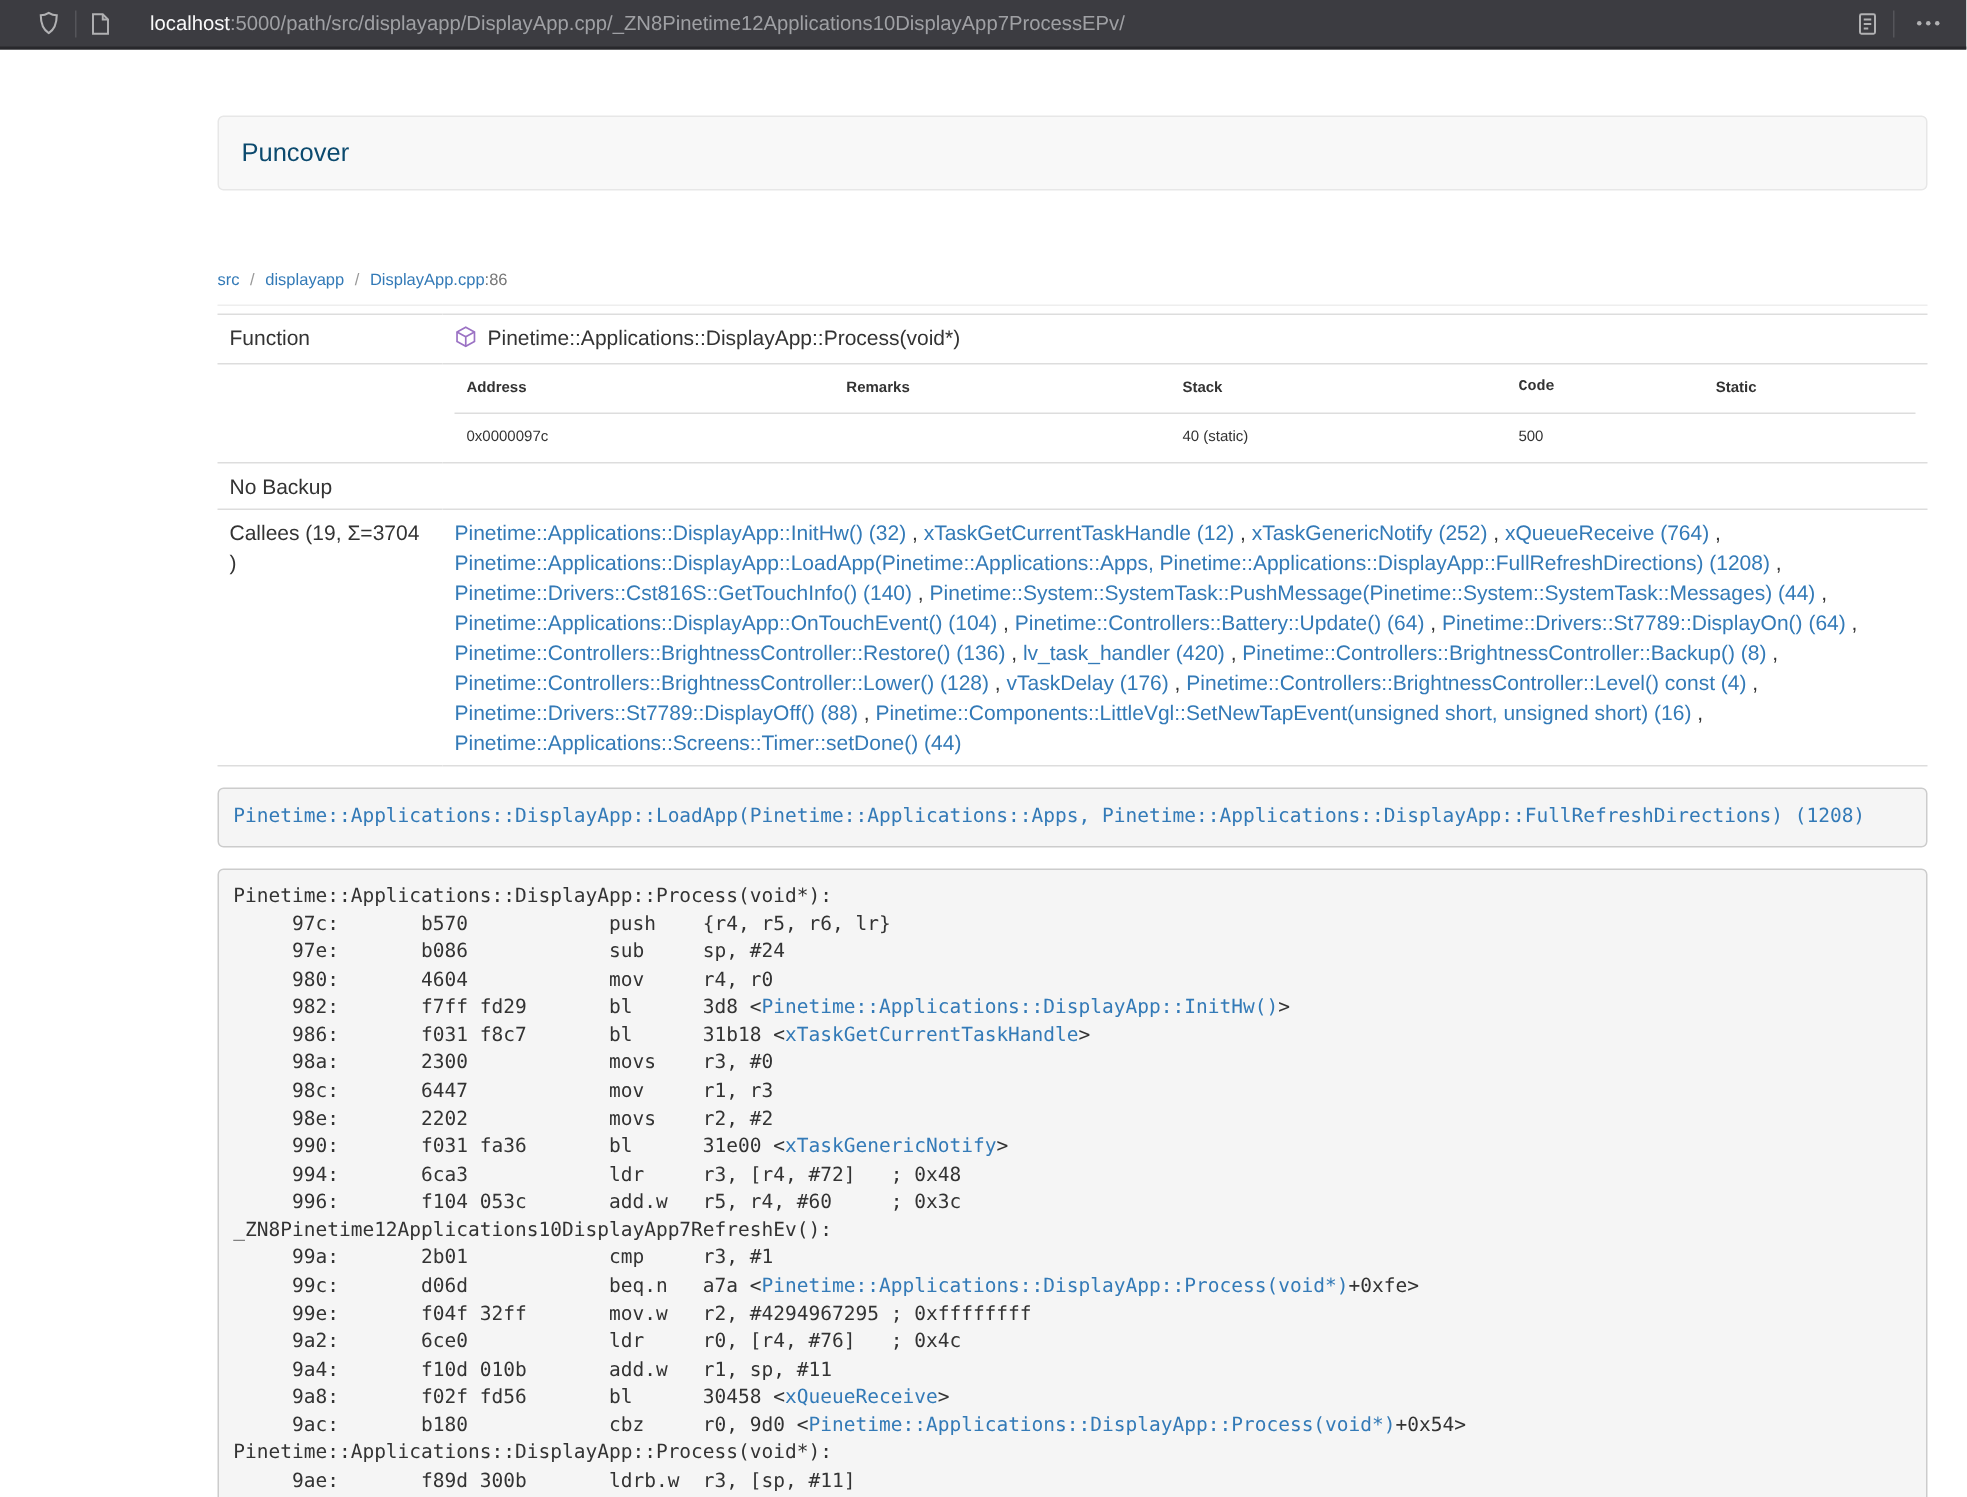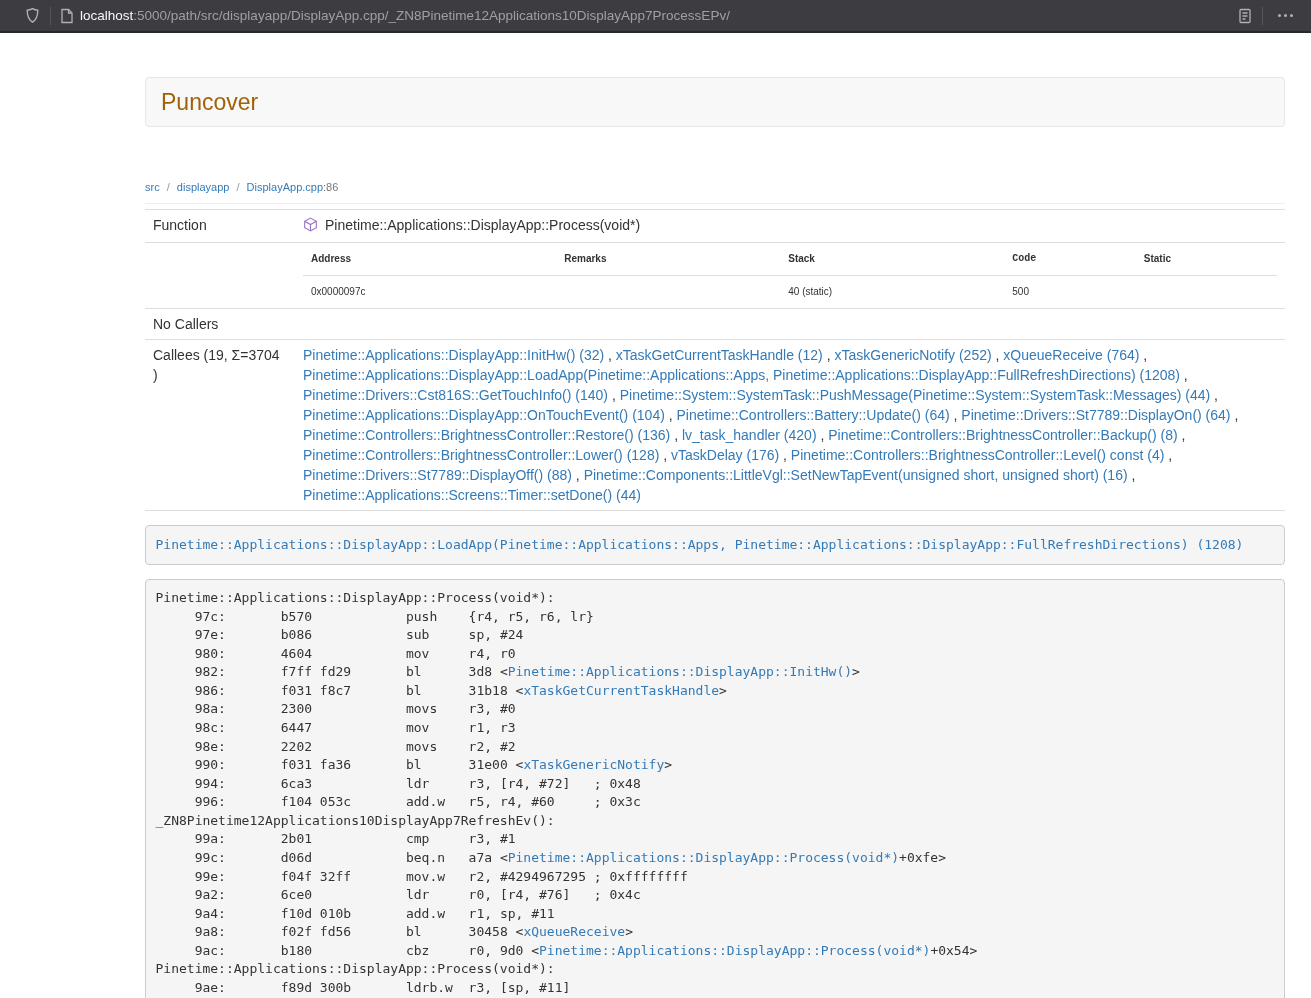--- a/index.html
+++ b/index.html
@@ -15,36 +15,36 @@
   a{color:var(--link);text-decoration:none;cursor:pointer;}
 
   
   .topbar{
     height:33px;background:#3c3c41;border-bottom:2px solid #28282c;
     display:flex;align-items:center;padding:0 12px 0 24px;
   }
   .topbar .vdiv{width:1px;height:18px;background:#55555a;margin:0 9px;flex:0 0 auto;}
   .tb-icon{display:flex;align-items:center;flex:0 0 auto;}
   .urltext{
-    margin-left:6px;font-size:13.5px;color:#9fa0a4;white-space:nowrap;overflow:hidden;
+    margin-left:26px;font-size:13.5px;color:#9fa0a4;white-space:nowrap;overflow:hidden;
     flex:1 1 auto;
   }
   .urltext .host{color:#f9f9fa;}
   .tb-right{display:flex;align-items:center;flex:0 0 auto;margin-left:12px;}
   .dots{display:flex;gap:3px;align-items:center;padding:0 6px;}
   .dots i{width:3px;height:3px;border-radius:50%;background:#b1b1b3;display:block;}
 
   
   .container{width:1140px;margin-left:145px;}
 
   .navbar{
     margin-top:44px;height:50px;background:#f8f8f8;border:1px solid #e7e7e7;
     border-radius:4px;display:flex;align-items:center;
   }
-  .brand{padding:0 15px;font-size:23px;color:#a16207;}
+  .brand{padding:0 15px;font-size:17px;color:#0c4a6e;}
 
   .crumbs{margin:53px 0 0 0;font-size:11px;line-height:14px;}
   .crumbs .sep{color:#999;padding:0 4px;}
   .crumbs .suffix{color:#777;}
 
   hr.rule{border:none;border-top:1px solid #eee;margin:9px 0 5px 0;}
 
   
   table.info{width:100%;border-collapse:collapse;border-bottom:1px solid #ddd;}
   table.info>tbody>tr>th, table.info>tbody>tr>td{
@@ -151,21 +151,21 @@
                 <td></td>
                 <td>40 (static)</td>
                 <td>500</td>
                 <td></td>
               </tr>
             </tbody>
           </table>
         </td>
       </tr>
       <tr>
-        <th>No Callers</th>
+        <th>No Backup</th>
         <td></td>
       </tr>
       <tr>
         <th>Callees (19, Σ=3704 )</th>
         <td class="callees"><a>Pinetime::Applications::DisplayApp::InitHw() (32)</a><span class="csep"> , </span><a>xTaskGetCurrentTaskHandle (12)</a><span class="csep"> , </span><a>xTaskGenericNotify (252)</a><span class="csep"> , </span><a>xQueueReceive (764)</a><span class="csep"> , </span><a>Pinetime::Applications::DisplayApp::LoadApp(Pinetime::Applications::Apps, Pinetime::Applications::DisplayApp::FullRefreshDirections) (1208)</a><span class="csep"> , </span><a>Pinetime::Drivers::Cst816S::GetTouchInfo() (140)</a><span class="csep"> , </span><a>Pinetime::System::SystemTask::PushMessage(Pinetime::System::SystemTask::Messages) (44)</a><span class="csep"> , </span><a>Pinetime::Applications::DisplayApp::OnTouchEvent() (104)</a><span class="csep"> , </span><a>Pinetime::Controllers::Battery::Update() (64)</a><span class="csep"> , </span><a>Pinetime::Drivers::St7789::DisplayOn() (64)</a><span class="csep"> , </span><a>Pinetime::Controllers::BrightnessController::Restore() (136)</a><span class="csep"> , </span><a>lv_task_handler (420)</a><span class="csep"> , </span><a>Pinetime::Controllers::BrightnessController::Backup() (8)</a><span class="csep"> , </span><a>Pinetime::Controllers::BrightnessController::Lower() (128)</a><span class="csep"> , </span><a>vTaskDelay (176)</a><span class="csep"> , </span><a>Pinetime::Controllers::BrightnessController::Level() const (4)</a><span class="csep"> , </span><a>Pinetime::Drivers::St7789::DisplayOff() (88)</a><span class="csep"> , </span><a>Pinetime::Components::LittleVgl::SetNewTapEvent(unsigned short, unsigned short) (16)</a><span class="csep"> , </span><a>Pinetime::Applications::Screens::Timer::setDone() (44)</a></td>
       </tr>
     </tbody>
   </table>
 
   <pre class="codebox"><a>Pinetime::Applications::DisplayApp::LoadApp(Pinetime::Applications::Apps, Pinetime::Applications::DisplayApp::FullRefreshDirections) (1208)</a></pre>

